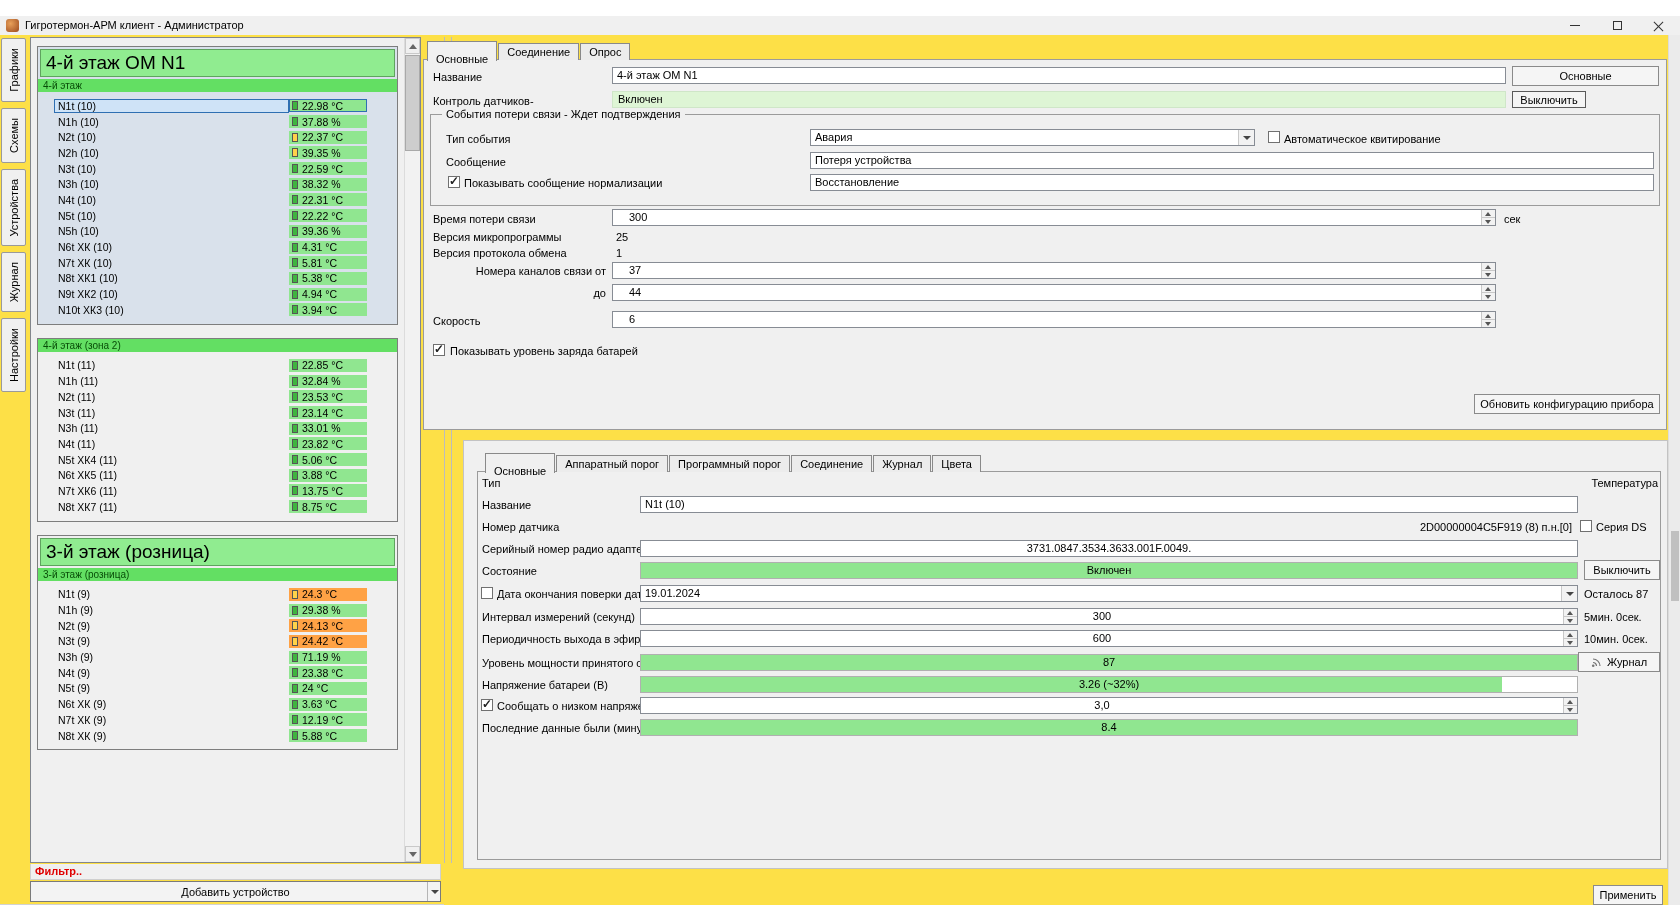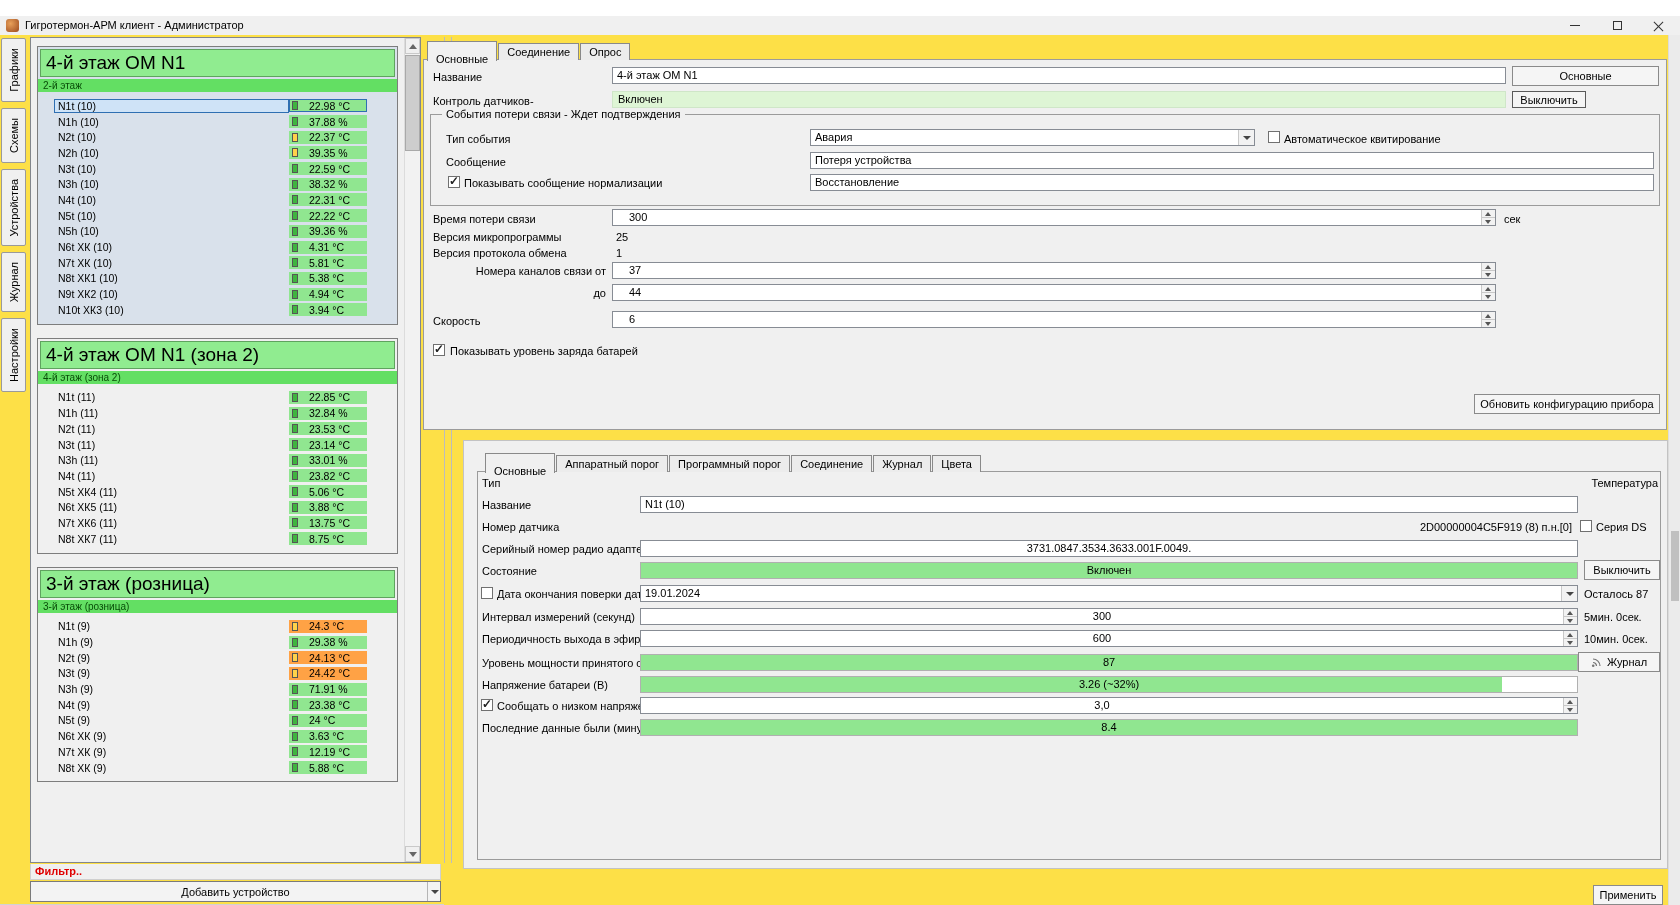--- a/index.html
+++ b/index.html
@@ -29,21 +29,21 @@
   
   .left-panel { position: absolute; left: 30px; top: 21px; width: 391px; height: 826px; border: 1px solid #82868c; background: #f0f0f0; }
   .list-area { position: absolute; left: 0; top: 0; width: 373px; height: 824px; overflow: hidden; padding-top: 8px; }
   .group { border: 1px solid #7d7d7d; background: #f0f0f0; margin: 0 6px 13px 6px; padding-bottom: 6px; }
   .group.tinted { background: #d9e1eb; }
   .group-header { margin: 2px; border: 1px solid #5fa35f; background: #90ec90; font-size: 19px; padding: 2px 5px; white-space: nowrap; overflow: hidden; }
   .group-sub { background: #63df63; color: #084d08; font-size: 10px; padding: 1px 5px; margin-bottom: 6px; }
   .sensor-row { display: flex; align-items: center; height: 15.7px; padding-left: 16px; padding-right: 30px; }
   .sensor-name { flex: 1; font-size: 10.5px; padding: 0 3px; border: 1px solid transparent; line-height: 12px; white-space: nowrap; overflow: hidden; }
   .sensor-row.selected .sensor-name { border-color: #2f6fb2; background: #cfe3f7; }
-  .sensor-val { width: 78px; display: flex; align-items: center; gap: 11px; background: #90e690; border: 1px solid transparent;
+  .sensor-val { width: 78px; display: flex; align-items: center; gap: 4px; background: #90e690; border: 1px solid transparent;
                 padding: 0 2px; height: 13px; font-size: 10.5px; white-space: nowrap; }
   .sensor-val.alarm { background: #ffa245; }
   .sensor-row.selected .sensor-val { border-color: #2f6fb2; }
   .sensor-icon { width: 6px; height: 9px; border: 1px solid #555; background: #3fb53f; flex: 0 0 auto; }
   .sensor-icon.warn { background: #ffd24a; }
 
   
   .vscroll { position: absolute; right: 0; top: 0; width: 16px; height: 824px; background: #f2f2f2; border-left: 1px solid #dcdcdc; }
   .sb-btn { position: absolute; left: 0; width: 15px; height: 16px; background: #f0f0f0; border: 1px solid #c9c9c9; }
   .sb-btn.up { top: 0; } .sb-btn.dn { bottom: 0; }
@@ -139,21 +139,21 @@
       </div>
     <div class="vtab">
         <span>Настройки</span>
       </div>
   </div>
 
   <div class="left-panel">
     <div class="list-area">
         <div class="group tinted">
           <div class="group-header">4-й этаж ОМ N1</div>
-          <div class="group-sub">2-й этаж</div>
+          <div class="group-sub">4-й этаж</div>
           <div class="sensor-row selected">
             <div class="sensor-name">N1t (10)</div>
             <div class="sensor-val">
               <span class="sensor-icon"></span>
               <span>22.98 °C</span>
             </div>
           </div>
           <div class="sensor-row">
             <div class="sensor-name">N1h (10)</div>
             <div class="sensor-val">
@@ -240,21 +240,20 @@
           </div>
           <div class="sensor-row">
             <div class="sensor-name">N10t ХК3 (10)</div>
             <div class="sensor-val">
               <span class="sensor-icon"></span>
               <span>3.94 °C</span>
             </div>
           </div>
         </div>
         <div class="group">
-          <div class="group-header">4-й этаж ОМ N1 (зона 2)</div>
           <div class="group-sub">4-й этаж (зона 2)</div>
           <div class="sensor-row">
             <div class="sensor-name">N1t (11)</div>
             <div class="sensor-val">
               <span class="sensor-icon"></span>
               <span>22.85 °C</span>
             </div>
           </div>
           <div class="sensor-row">
             <div class="sensor-name">N1h (11)</div>
@@ -348,21 +347,21 @@
             <div class="sensor-name">N3t (9)</div>
             <div class="sensor-val alarm">
               <span class="sensor-icon warn"></span>
               <span>24.42 °C</span>
             </div>
           </div>
           <div class="sensor-row">
             <div class="sensor-name">N3h (9)</div>
             <div class="sensor-val">
               <span class="sensor-icon"></span>
-              <span>71.91 %</span>
+              <span>71.19 %</span>
             </div>
           </div>
           <div class="sensor-row">
             <div class="sensor-name">N4t (9)</div>
             <div class="sensor-val">
               <span class="sensor-icon"></span>
               <span>23.38 °C</span>
             </div>
           </div>
           <div class="sensor-row">

